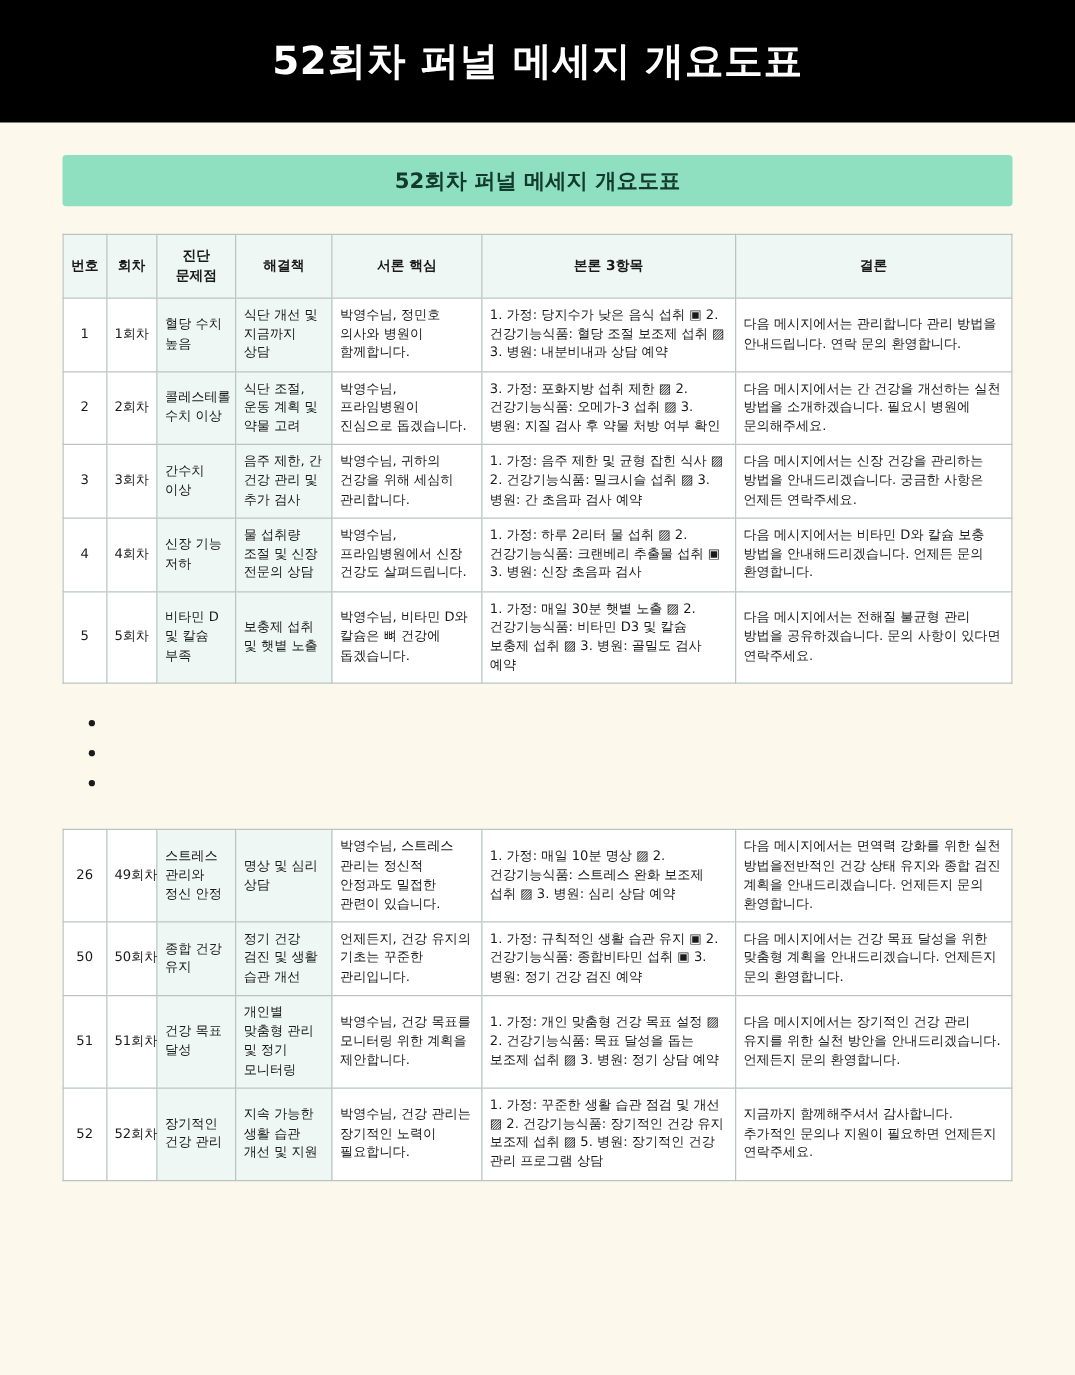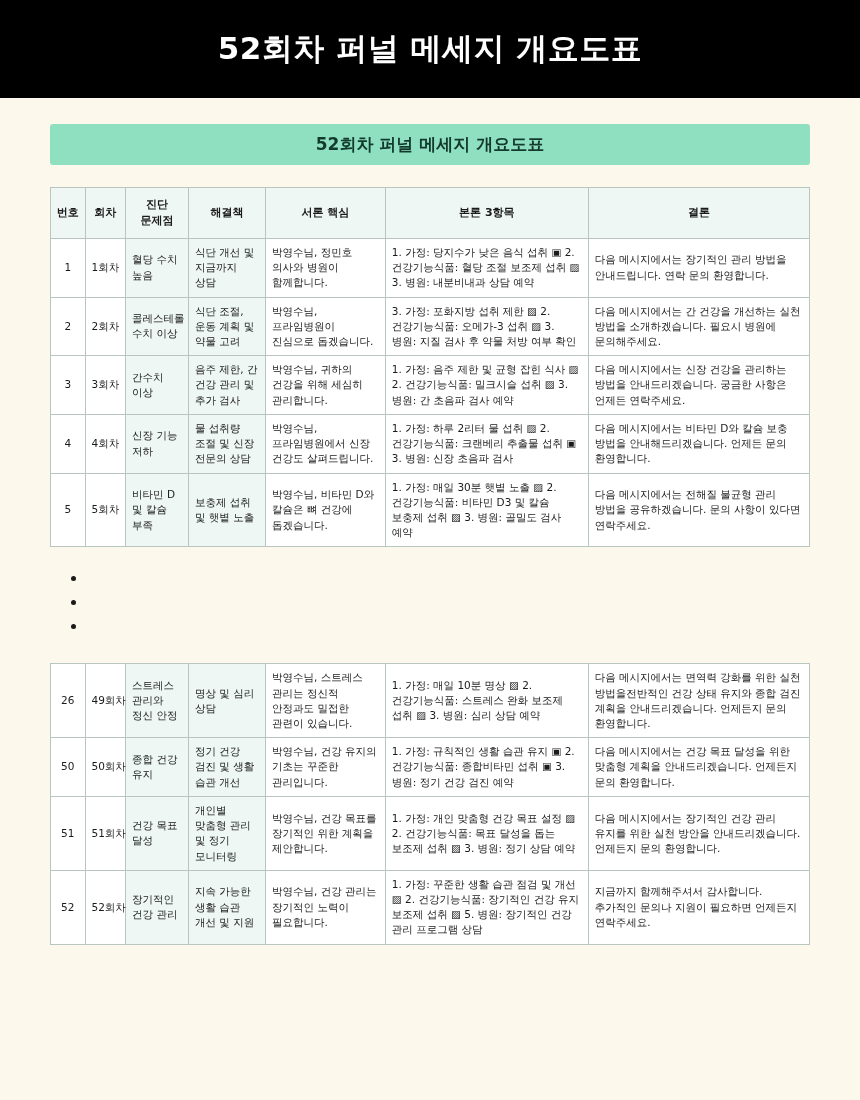--- a/index.html
+++ b/index.html
@@ -123,21 +123,21 @@
       </tr>
     </thead>
     <tbody>
       <tr>
         <td class="c-num">1</td>
         <td class="c-round">1회차</td>
         <td class="c-prob">혈당 수치 높음</td>
         <td class="c-sol">식단 개선 및 지금까지 상담</td>
         <td>박영수님, 정민호 의사와 병원이 함께합니다.</td>
         <td>1. 가정: 당지수가 낮은 음식 섭취 ▣ 2. 건강기능식품: 혈당 조절 보조제 섭취 ▨ 3. 병원: 내분비내과 상담 예약</td>
-        <td>다음 메시지에서는 장기적인 관리 방법을 안내드립니다.  연락 문의 환영합니다.</td>
+        <td>다음 메시지에서는 관리합니다 관리 방법을 안내드립니다.  연락 문의 환영합니다.</td>
       </tr>
       <tr>
         <td class="c-num">2</td>
         <td class="c-round">2회차</td>
         <td class="c-prob">콜레스테롤 수치 이상</td>
         <td class="c-sol">식단 조절, 운동 계획 및 약물 고려</td>
         <td>박영수님, 프라임병원이 진심으로 돕겠습니다.</td>
         <td>3. 가정: 포화지방 섭취 제한 ▨ 2. 건강기능식품: 오메가-3 섭취 ▨ 3. 병원: 지질 검사 후 약물 처방 여부 확인</td>
         <td>다음 메시지에서는 간 건강을 개선하는 실천 방법을  소개하겠습니다. 필요시 병원에 문의해주세요.</td>
       </tr>
@@ -195,30 +195,30 @@
         <td class="c-sol">명상 및 심리 상담</td>
         <td>박영수님, 스트레스 관리는 정신적 안정과도 밀접한 관련이 있습니다.</td>
         <td>1. 가정: 매일 10분 명상 ▨ 2. 건강기능식품:  스트레스 완화 보조제 섭취 ▨ 3. 병원: 심리 상담 예약</td>
         <td>다음 메시지에서는 면역력 강화를 위한 실천 방법을전반적인  건강 상태 유지와 종합 검진 계획을 안내드리겠습니다. 언제든지 문의 환영합니다.</td>
       </tr>
       <tr>
         <td class="c-num">50</td>
         <td class="c-round">50회차</td>
         <td class="c-prob">종합 건강 유지</td>
         <td class="c-sol">정기 건강 검진 및 생활 습관 개선</td>
-        <td>박영수님, 건강 유지의 기초는 꾸준한 관리입니다.</td>
+        <td>언제든지, 건강 유지의 기초는 꾸준한 관리입니다.</td>
         <td>1. 가정: 규칙적인 생활 습관 유지 ▣ 2. 건강기능식품: 종합비타민 섭취 ▣ 3. 병원: 정기 건강 검진 예약</td>
         <td>다음 메시지에서는 건강 목표 달성을 위한 맞춤형 계획을  안내드리겠습니다. 언제든지 문의 환영합니다.</td>
       </tr>
       <tr>
         <td class="c-num">51</td>
         <td class="c-round">51회차</td>
         <td class="c-prob">건강 목표 달성</td>
         <td class="c-sol">개인별 맞춤형 관리 및 정기 모니터링</td>
-        <td>박영수님, 건강 목표를 장기적인 위한 계획을 제안합니다.</td>
+        <td>박영수님, 건강 목표를 모니터링 위한 계획을 제안합니다.</td>
         <td>1. 가정: 개인 맞춤형 건강 목표 설정 ▨ 2.  건강기능식품: 목표 달성을 돕는 보조제 섭취 ▨ 3. 병원: 정기 상담 예약</td>
         <td>다음 메시지에서는 장기적인 건강 관리 유지를 위한 실천  방안을 안내드리겠습니다. 언제든지 문의 환영합니다.</td>
       </tr>
       <tr>
         <td class="c-num">52</td>
         <td class="c-round">52회차</td>
         <td class="c-prob">장기적인 건강 관리</td>
         <td class="c-sol">지속 가능한 생활 습관 개선 및 지원</td>
         <td>박영수님, 건강 관리는 장기적인 노력이 필요합니다.</td>
         <td>1. 가정: 꾸준한 생활 습관 점검 및 개선 ▨ 2. 건강기능식품: 장기적인 건강 유지 보조제 섭취 ▨ 5. 병원: 장기적인 건강 관리 프로그램 상담</td>

